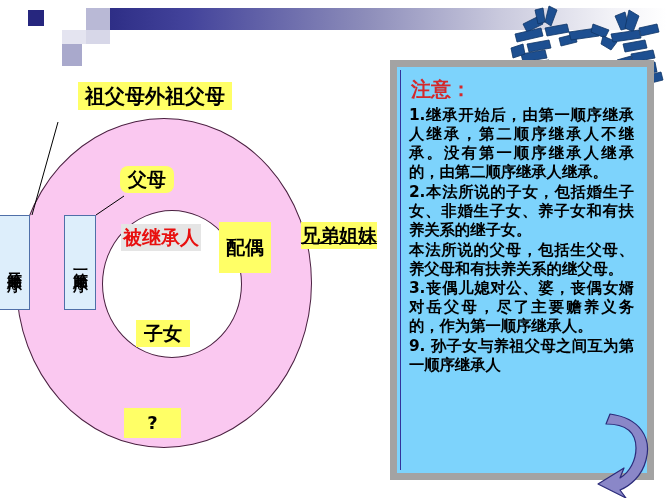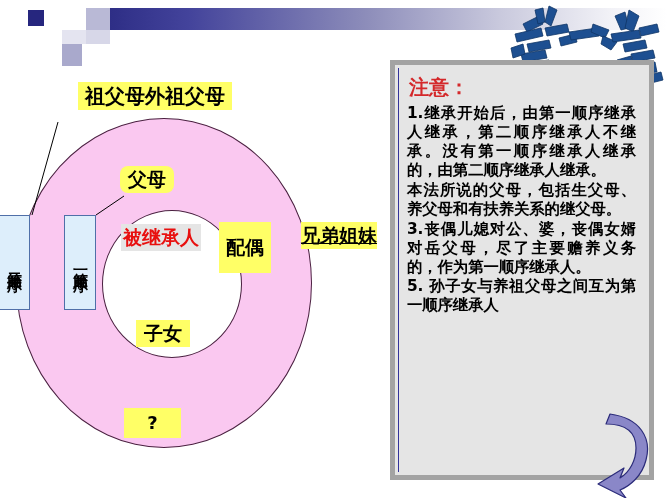--- a/index.html
+++ b/index.html
@@ -55,21 +55,21 @@
     font-weight:bold;font-size:15px;color:#000000;
     display:flex;align-items:center;justify-content:center;letter-spacing:1px;
   }
   #order-second{left:-2px;top:215px;width:32px;height:95px;}
   #order-first{left:64px;top:215px;width:32px;height:95px;}
   .connector{position:absolute;pointer-events:none;}
 
   
   #note-box{
     position:absolute;left:390px;top:60px;width:264px;height:420px;
-    background:#e5e5e5;border:5px solid #a3a3a3;box-sizing:border-box;
+    background:#7dd3fc;border:7px solid #a3a3a3;box-sizing:border-box;
   }
   #note-box-inner{
     position:absolute;left:3px;top:3px;right:3px;bottom:3px;
     border-left:1px solid #33339b;box-sizing:border-box;
     padding:8px 10px 4px 8px;overflow:hidden;
   }
   #note-title{color:#d4282a;font-weight:bold;font-size:20px;margin:0 0 6px 2px;line-height:1.1;}
   .note-p{
     color:#000000;font-size:15.4px;font-weight:bold;line-height:1.23;
     margin:0 0 1px 0;text-align:justify;letter-spacing:-0.1px;
@@ -148,23 +148,24 @@
   <div id="lbl-deceased">被继承人</div>
   <div class="ylabel" id="lbl-spouse">配偶</div>
   <div class="ylabel" id="lbl-siblings">兄弟姐妹</div>
   <div class="ylabel" id="lbl-question">?</div>
 </div>
 
 <div id="note-box">
   <div id="note-box-inner">
     <div id="note-title">注意：</div>
     <p class="note-p">1.继承开始后，由第一顺序继承人继承，第二顺序继承人不继承。没有第一顺序继承人继承的，由第二顺序继承人继承。</p>
+    <p class="note-p">2.本法所说的子女，包括婚生子女、非婚生子女、养子女和有扶养关系的继子女。</p>
     <p class="note-p">本法所说的父母，包括生父母、养父母和有扶养关系的继父母。</p>
     <p class="note-p gap">3.丧偶儿媳对公、婆，丧偶女婿对岳父母，尽了主要赡养义务的，作为第一顺序继承人。</p>
-    <p class="note-p gap">5. 孙子女与养祖父母之间互为第一顺序继承人</p>
+    <p class="note-p gap">9. 孙子女与养祖父母之间互为第一顺序继承人</p>
   </div>
 </div>
 
 <div id="purple-arrow">
   <svg width="66" height="94" viewBox="0 0 66 94">
     <path d="M14 10 C 44 14, 56 34, 50 56 C 46 72, 34 82, 24 86
              L 30 94 L 2 80 L 28 64 L 24 74
              C 34 68, 40 56, 40 44 C 40 28, 30 20, 10 20 Z" fill="#8a87c8" stroke="#2b2b7a" stroke-width="1.2" stroke-linejoin="round"></path>
   </svg>
 </div>

